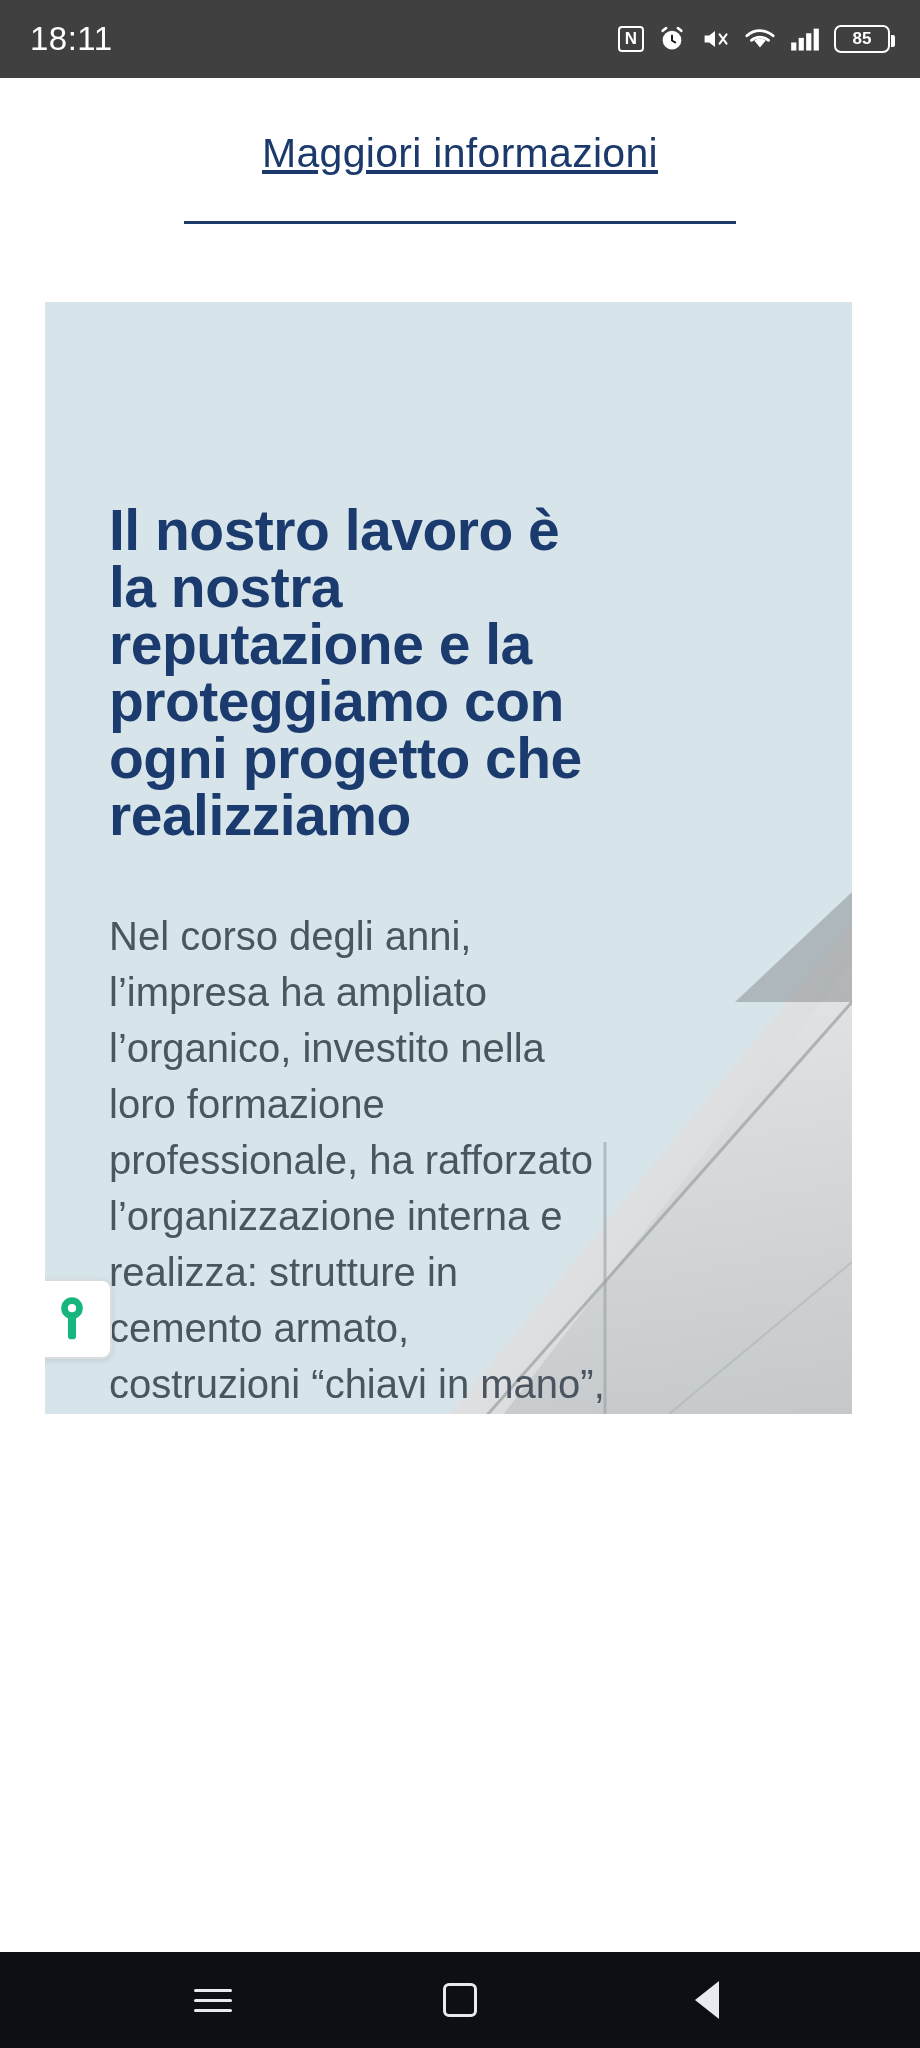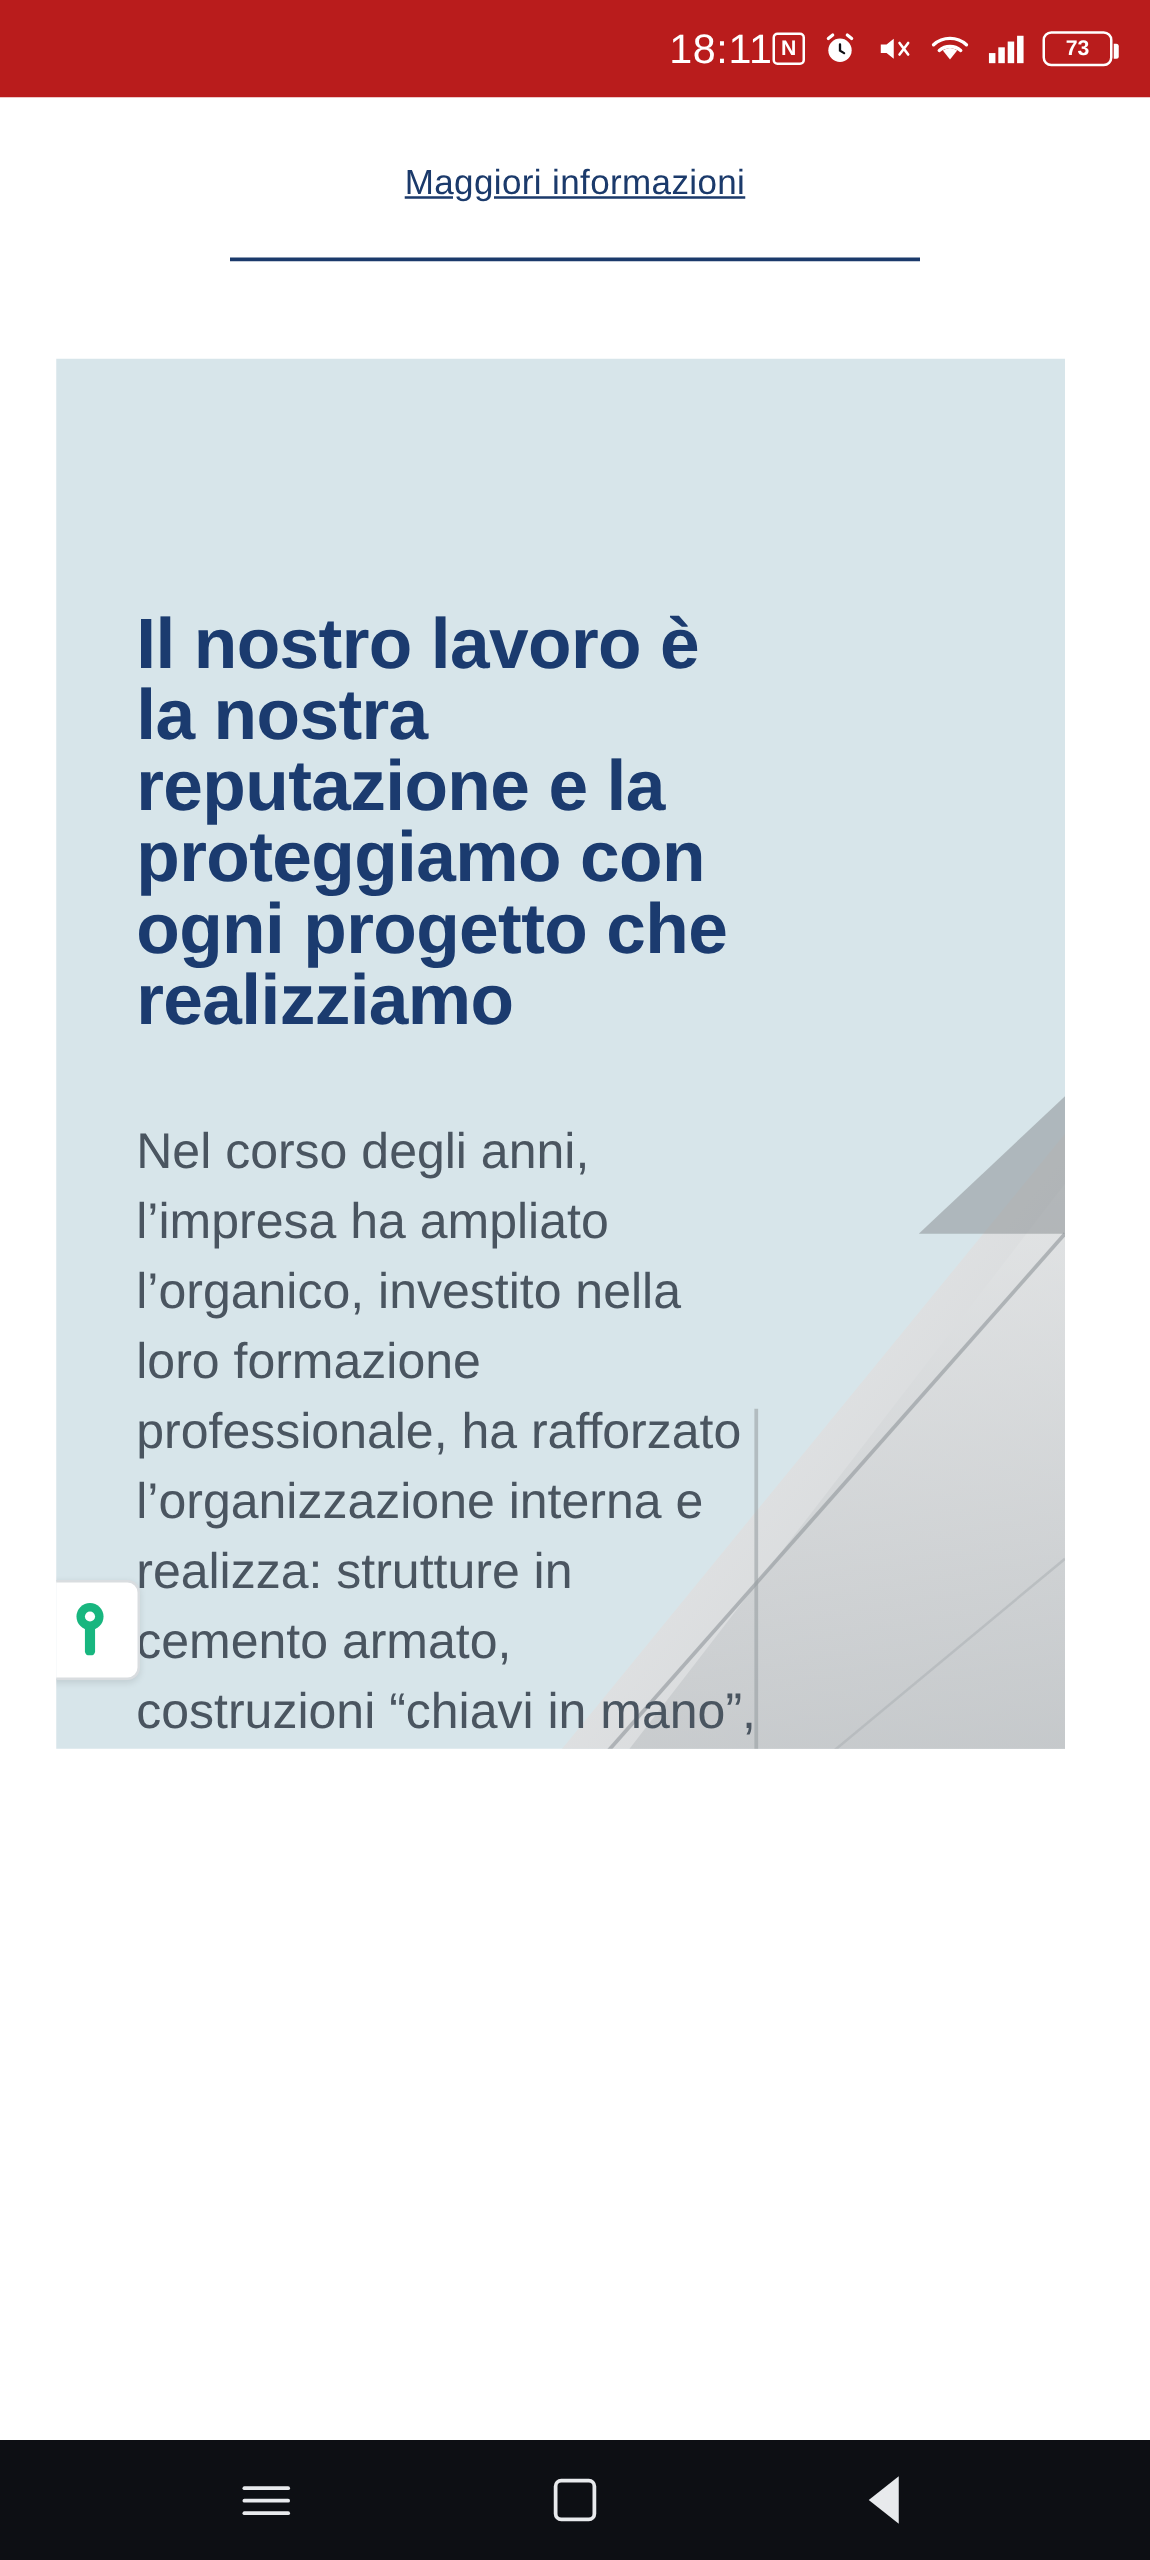--- a/index.html
+++ b/index.html
@@ -6,22 +6,22 @@
   html, body {
     width:920px; height:2048px;
     background:#ffffff;
     font-family:"Liberation Sans", sans-serif;
     overflow:hidden;
   }
   .phone { position:relative; width:920px; height:2048px; display:flex; flex-direction:column; }
 
   
   .status-bar {
-    height:78px; background:#b91c1c; color:#ffffff;
-    display:flex; align-items:center; justify-content:flex-end;
+    height:78px; background:#404040; color:#ffffff;
+    display:flex; align-items:center; justify-content:space-between;
     padding:0 30px; flex:0 0 78px;
   }
   .status-clock { font-size:33px; letter-spacing:0.5px; font-weight:400; }
   .status-icons { display:flex; align-items:center; gap:14px; }
   .si { display:inline-flex; align-items:center; justify-content:center; }
   .nfc-box {
     width:26px; height:26px; border:2.5px solid #ffffff; border-radius:4px;
     font-size:17px; line-height:22px; text-align:center; font-weight:700;
   }
   .battery {
@@ -35,21 +35,21 @@
   }
 
   
   .content { flex:1 1 auto; background:#ffffff; position:relative; overflow:hidden; }
 
   .nav-heading {
     padding-top:52px; text-align:center;
   }
   .nav-heading .nav-link {
     display:inline-block;
-    font-size:28px; color:#1b3a6b; letter-spacing:0.3px;
+    font-size:41px; color:#1b3a6b; letter-spacing:0.3px;
   }
   .nav-underline {
     width:552px; height:3px; background:#1b3a6b;
     margin:44px auto 0;
   }
 
   
   .hero {
     position:relative;
     margin:78px 68px 0 45px;
@@ -141,21 +141,21 @@
       <span class="si">
         <svg width="30" height="26" viewBox="0 0 26 22">
           <rect x="1" y="14" width="4.5" height="7" fill="#ffffff"></rect>
           <rect x="7.5" y="10" width="4.5" height="11" fill="#ffffff"></rect>
           <rect x="14" y="6" width="4.5" height="15" fill="#ffffff"></rect>
           <rect x="20.5" y="2" width="4.5" height="19" fill="#ffffff"></rect>
         </svg>
       </span>
 
       <span class="si battery">
-        <span>73</span>
+        <span>85</span>
       </span>
     </div>
   </div>
 
   <div class="content">
 
     <div class="nav-heading">
       <a class="nav-link" href="#">Maggiori informazioni</a>
       <div class="nav-underline"></div>
     </div>

